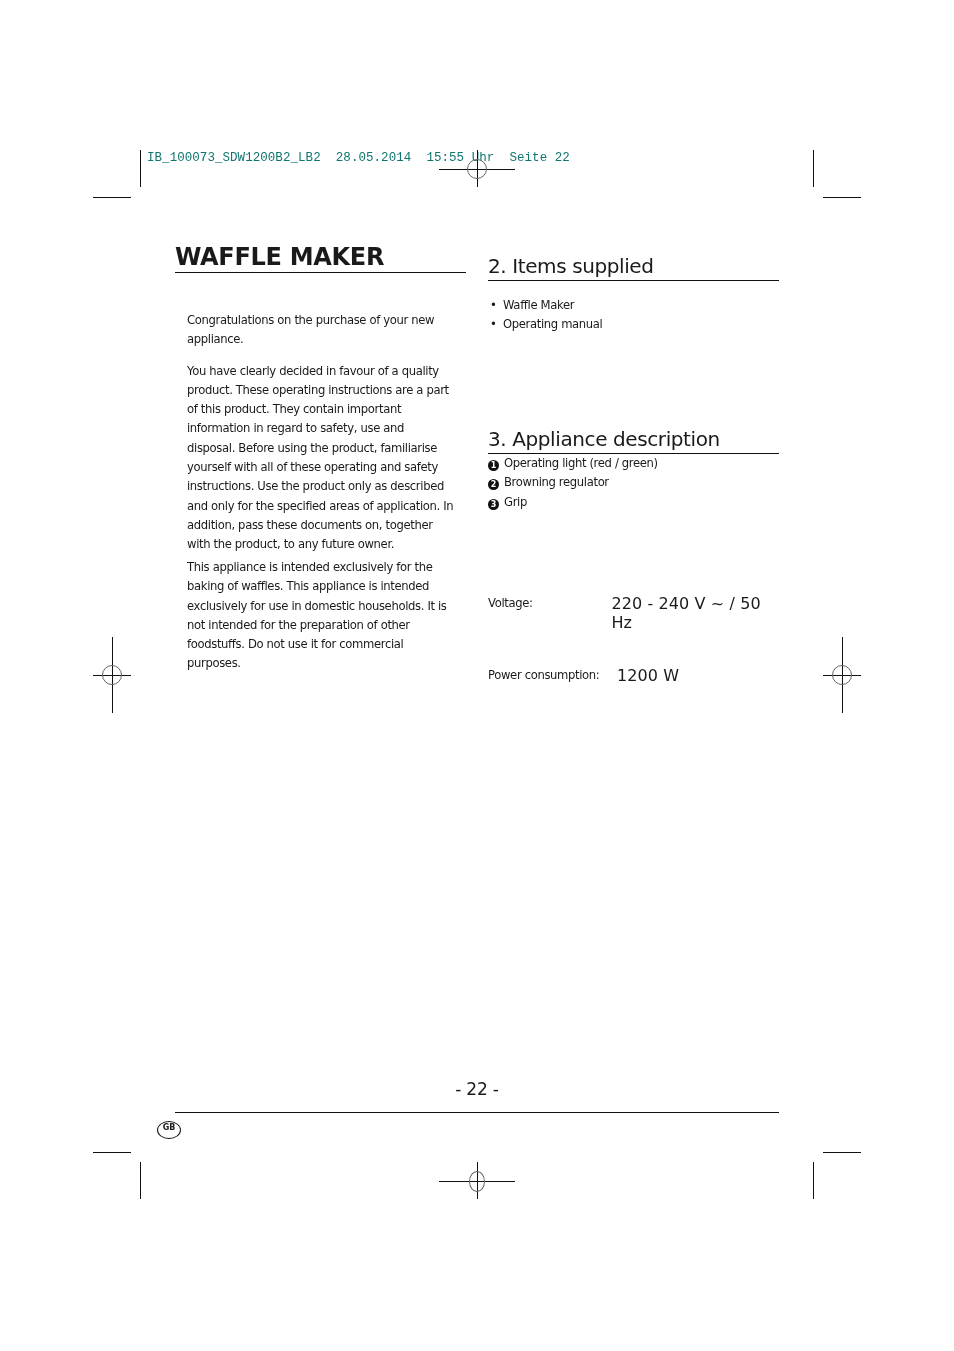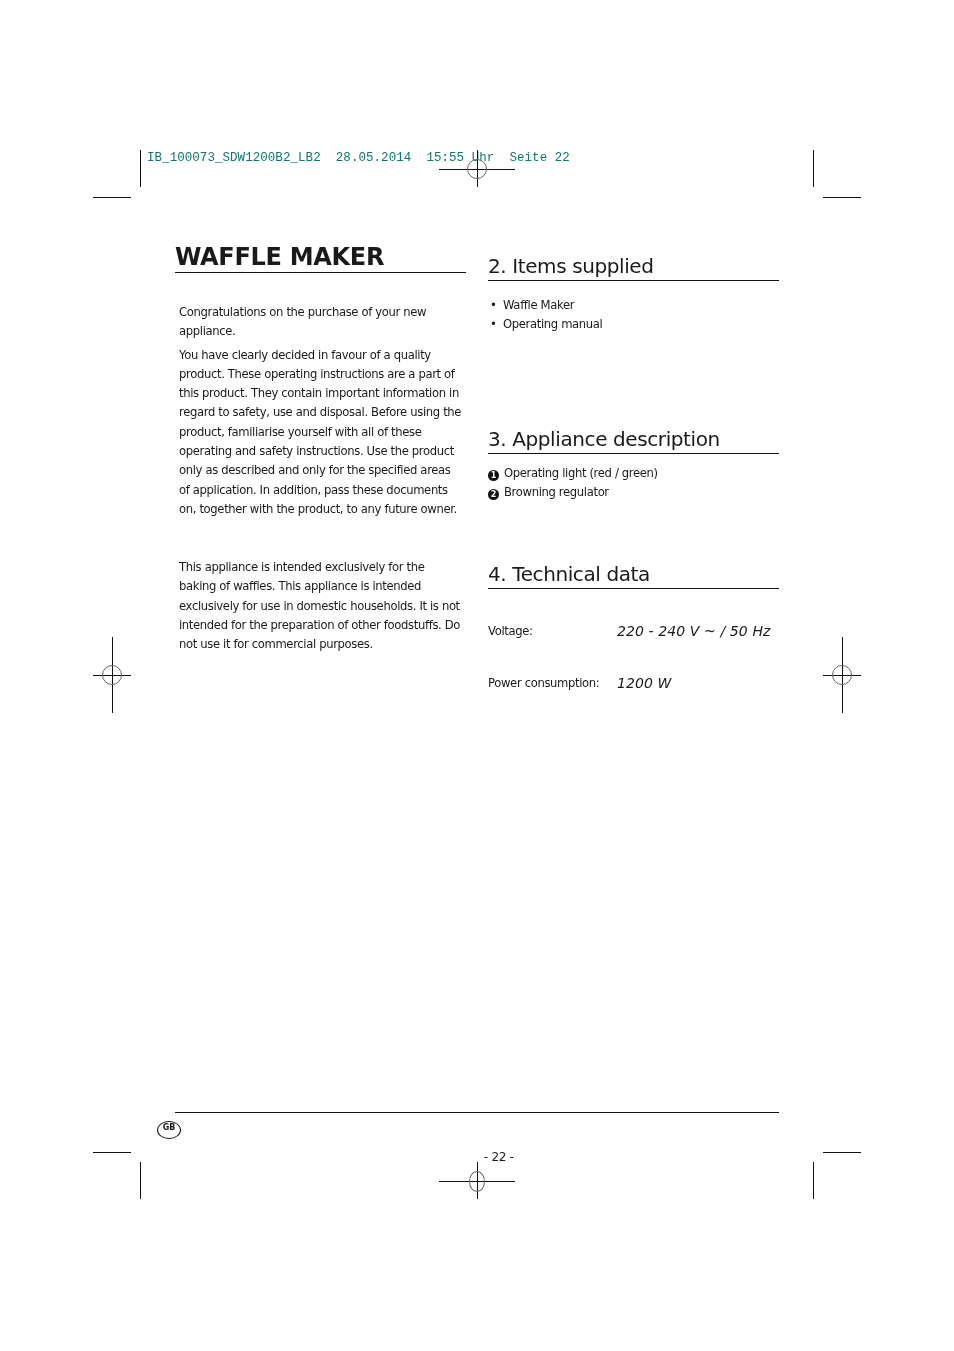--- a/index.html
+++ b/index.html
@@ -9,31 +9,31 @@
     .vline { position: absolute; width: 1.3px; background: #111; }
     .hline { position: absolute; height: 1.3px; background: #111; }
     .reg-circle { position: absolute; border: 1px solid #666; border-radius: 50%; box-sizing: border-box; }
 
     .col { position: absolute; }
     .col-left { left: 175px; width: 291px; }
     .col-right { left: 488px; width: 291px; }
 
     .title-main { font-family: "DejaVu Sans", sans-serif; font-weight: bold; font-size: 24px; letter-spacing: -0.3px; line-height: 28px; padding-bottom: 1px; border-bottom: 1.3px solid #111; margin: 0; }
     .h2 { font-family: "DejaVu Sans", sans-serif; font-weight: normal; font-size: 20px; letter-spacing: -0.4px; line-height: 26px; padding-bottom: 1px; border-bottom: 1.3px solid #111; margin: 0; }
-    .para { font-family: "DejaVu Sans", sans-serif; font-size: 11.6px; line-height: 19.3px; letter-spacing: -0.35px; margin: 4px; color: #1a1a1a; }
+    .para { font-family: "DejaVu Sans", sans-serif; font-size: 11.6px; line-height: 19.3px; letter-spacing: -0.35px; margin: 12px; color: #1a1a1a; }
     .list { list-style: none; margin: 0; padding: 0; }
     .list li { font-family: "DejaVu Sans", sans-serif; font-size: 11.6px; line-height: 19.3px; letter-spacing: -0.35px; }
     .bullet { display: inline-block; width: 13px; padding-left: 2px; }
     .num-badge { display: inline-block; width: 11px; height: 11px; border-radius: 50%; background: #111; color: #fff; font-size: 8px; font-weight: bold; line-height: 11px; text-align: center; vertical-align: -1px; margin-right: 5px; letter-spacing: 0; }
     .spec-row { display: flex; font-family: "DejaVu Sans", sans-serif; font-size: 11.6px; line-height: 19.3px; letter-spacing: -0.35px; margin-top: 33px; }
     .spec-label { width: 129px; }
-    .spec-value { letter-spacing: 0.1px; font-size: 14px; font-style: italic; }
+    .spec-value { letter-spacing: 0.1px; font-size: 16px; }
 
     .footer-rule { left: 175px; width: 604px; top: 1112px; }
-    .page-num { left: 440px; width: 74px; top: 1150px; text-align: right; font-size: 12px; letter-spacing: -0.2px; }
+    .page-num { left: 440px; width: 74px; top: 1079px; text-align: center; font-size: 17px; letter-spacing: -0.2px; }
     .gb-badge { left: 157px; top: 1121px; width: 24px; height: 18px; border: 1.2px solid #111; border-radius: 50%; box-sizing: border-box; font-size: 8px; font-weight: bold; text-align: center; line-height: 12px; letter-spacing: -0.2px; }
   </style>
 </head>
 <body>
 
 <div class="abs slug">IB_100073_SDW1200B2_LB2  28.05.2014  15:55 Uhr  Seite 22</div>
 
 <div class="vline" style="left:140px; top:150px; height:37px;"></div>
 <div class="hline" style="left:93px; top:197px; width:38px;"></div>
 <div class="vline" style="left:813px; top:150px; height:37px;"></div>
@@ -83,28 +83,28 @@
 <div class="col col-right" style="top:253px;">
   <h2 class="h2">2. Items supplied</h2>
   <ul class="list" style="margin-top:15px;">
     <li><span class="bullet">•</span><span>Waffle Maker</span></li>
     <li><span class="bullet">•</span><span>Operating manual</span></li>
   </ul>
 </div>
 
 <div class="col col-right" style="top:426px;">
   <h2 class="h2">3. Appliance description</h2>
-  <ul class="list" style="margin-top:10px;">
+  <ul class="list" style="margin-top:0;">
     <li><span class="num-badge">1</span><span>Operating light (red / green)</span></li>
     <li><span class="num-badge">2</span><span>Browning regulator</span></li>
+    <li><span class="num-badge">3</span><span>Grip</span></li>
   </ul>
 </div>
 
 <div class="col col-right" style="top:561px;">
-  <h2 class="h2">4. Technical data</h2>
   <div style="margin-top:16px;">
     <div class="spec-row">
       <span class="spec-label">Voltage:</span>
       <span class="spec-value">220 - 240 V ~ / 50 Hz</span>
     </div>
     <div class="spec-row">
       <span class="spec-label">Power consumption:</span>
       <span class="spec-value">1200 W</span>
     </div>
   </div>

